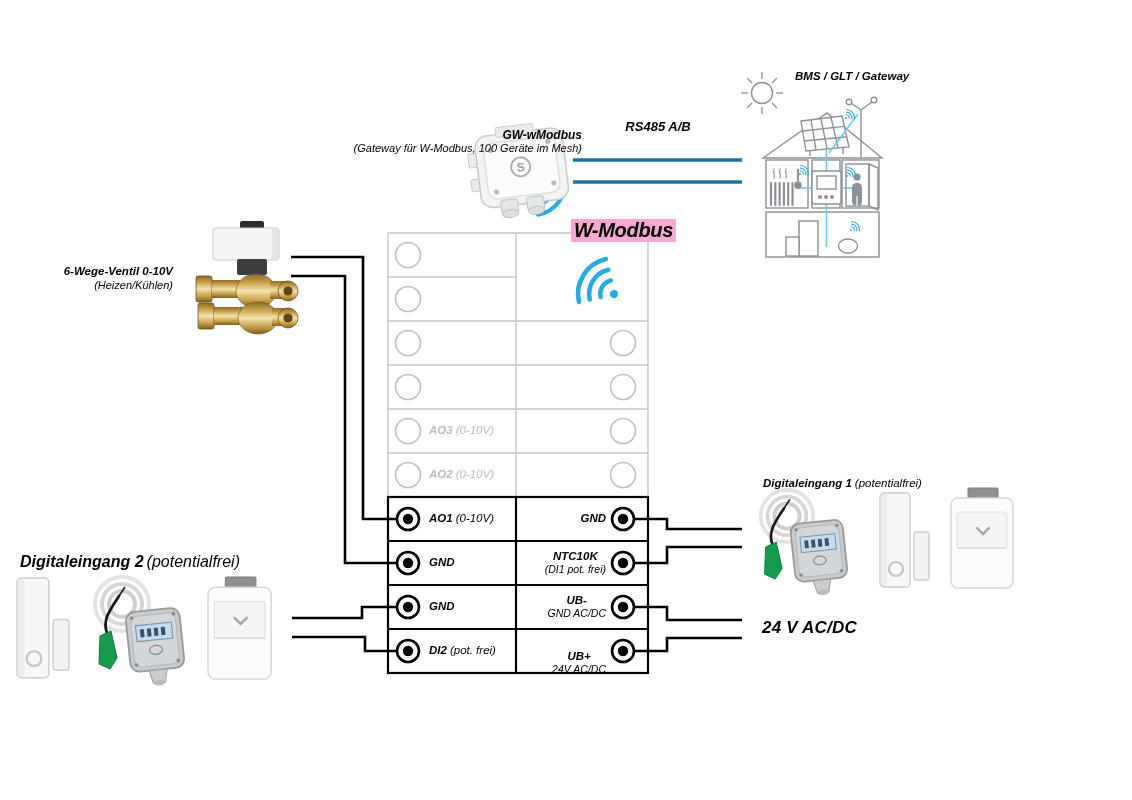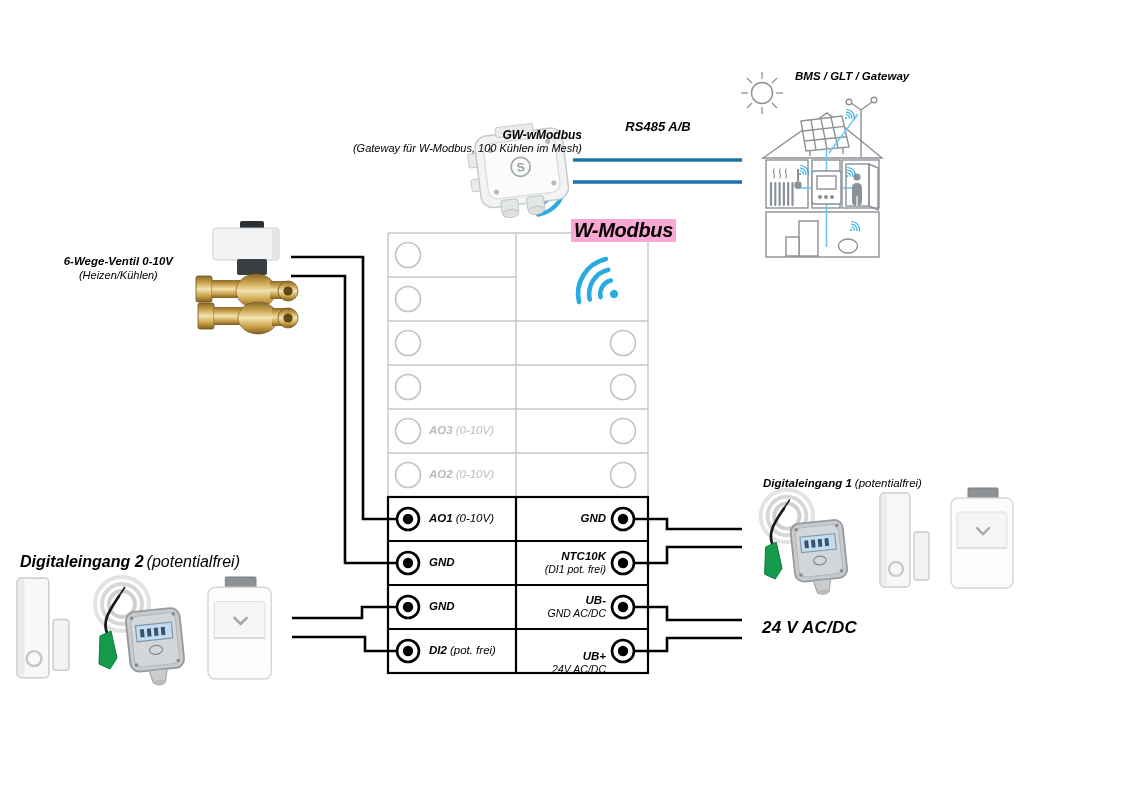--- a/index.html
+++ b/index.html
@@ -5,23 +5,23 @@
   html,body{margin:0;padding:0;background:#fff;}
   #canvas{position:relative;width:1132px;height:800px;background:#fff;overflow:hidden;
           font-family:"Liberation Sans",sans-serif;}
   svg.base{position:absolute;left:0;top:0;}
   .lbl{position:absolute;white-space:nowrap;color:#000;font-style:italic;}
   .b{font-weight:bold;}
   .gray{color:#b9bbbd;}
   .hdr{text-align:right;}
   .hdr .t{font-size:12px;font-weight:bold;line-height:14px;margin-top:48px;}
   .hdr .s{font-size:11px;line-height:13px;}
-  .rlabel{text-align:center;}
+  .rlabel{text-align:right;margin-top:10px;}
   .t1{font-size:11.5px;line-height:13px;}
-  .t2{font-size:11.5px;line-height:12.5px;text-align:right;}
+  .t2{font-size:11.5px;line-height:12.5px;text-align:center;}
   .t2 .n2{font-size:10.5px;font-weight:normal;display:block;}
   .nr{margin-left:3px;font-weight:normal;}
   .big{font-size:17px;font-weight:bold;letter-spacing:0.2px;}
   .wm{font-size:20px;font-weight:bold;letter-spacing:-0.3px;background:#f9a8d4;padding:0 3px;}
 </style>
 </head>
 <body>
 
 <div id="canvas">
 
@@ -276,21 +276,21 @@
 
   <g>
     <use href="#counter" transform="translate(752,483) scale(0.97)"></use>
     <use href="#door" transform="translate(879,492)"></use>
     <use href="#keycard" transform="translate(951,488)"></use>
   </g>
 </svg>
 
 <div class="lbl hdr" style="right:550px;top:80px;">
   <div class="t">GW-wModbus</div>
-  <div class="s">(Gateway für W-Modbus, 100 Kühlen im Mesh)</div>
+  <div class="s">(Gateway für W-Modbus, 100 Geräte im Mesh)</div>
 </div>
 
 <div class="lbl b" style="left:795px;top:70px;font-size:11.5px;">BMS / GLT / Gateway</div>
 
 <div class="lbl b" style="left:598px;top:119px;width:120px;text-align:center;font-size:13px;">RS485 A/B</div>
 
 <div class="lbl wm" style="left:571px;top:219px;">W-Modbus</div>
 
 <div class="lbl rlabel" style="right:959px;top:255px;">
   <div class="b" style="font-size:11.5px;line-height:13.5px;">6-Wege-Ventil 0-10V</div>

